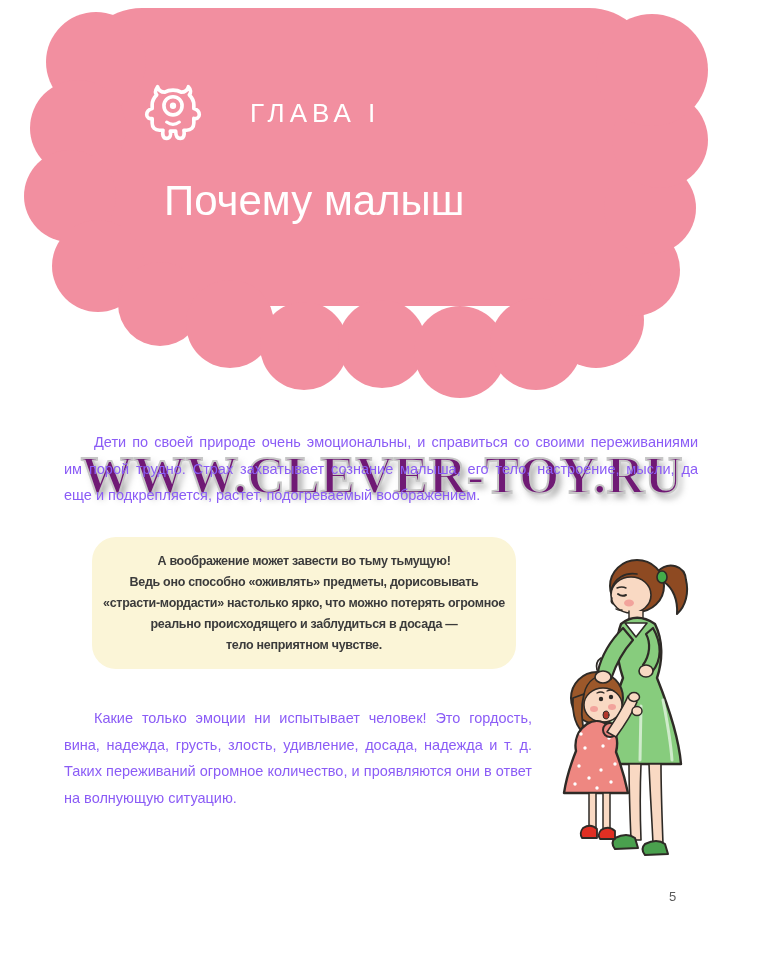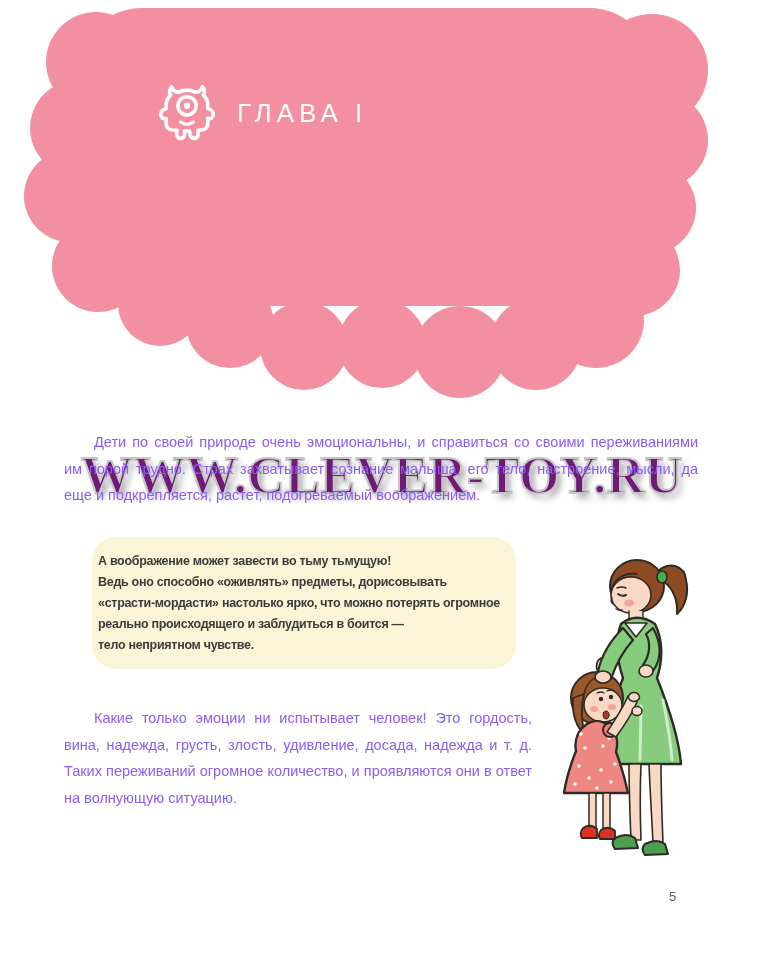--- a/index.html
+++ b/index.html
@@ -7,22 +7,22 @@
   .page {
     position:relative;
     width:764px; height:960px;
     background:#ffffff;
     overflow:hidden;
     font-family:"Liberation Sans", sans-serif;
   }
   .blob-header { position:absolute; left:0; top:0; width:764px; height:420px; }
   .blob { position:absolute; left:0; top:0; width:764px; height:420px; }
   .kicker-row {
-    position:absolute; left:158px; top:82px;
-    display:flex; align-items:center; gap:21px;justify-content:flex-end;
+    position:absolute; left:144px; top:82px;
+    display:flex; align-items:center; gap:48px;justify-content:flex-end;
   }
   .monster { width:58px; height:62px; flex:0 0 auto; }
   .kicker {
     color:#ffffff; font-size:26px; letter-spacing:5px;
     font-weight:400; white-space:nowrap;
   }
   .title {
     position:absolute; left:164px; top:176px;
     color:#ffffff; font-weight:400;
     font-size:42px; line-height:50px;
@@ -52,21 +52,21 @@
     position:absolute; left:92px; top:537px;
     width:424px; height:132px;
     background:#fbf5d7; border-radius:24px;
     display:flex; flex-direction:column; justify-content:center;
     padding:8px 6px;
     z-index:2;
   }
   .callout-line {
     color:#3b3b3b; font-size:12.5px; line-height:21px;
     font-weight:bold; letter-spacing:-0.3px;
-    white-space:nowrap;
+    text-align:center; white-space:nowrap;
   }
   .illu {
     position:absolute; left:545px; top:548px;
     width:218px; height:320px; z-index:2;
   }
   .page-number {
     position:absolute; left:669px; top:889px;
     font-size:13px; color:#5a5a5a; z-index:2;
   }
 </style>
@@ -103,32 +103,33 @@
           <path stroke-width="4" d="M15,4 C16,8 19,10 23,10 C28,7 36,7 41,10 C45,10 48,8 49,4 C52,7 52,11 50,13 C53,16 55,20 55,24 L55,28 C59,29 61,32 61,35 C61,38 58,40 55,39 L55,44 C55,49 52,52 47,52 L44,52 C45,57 44,61 40,61 C36,61 35,57 35,53 L29,53 C30,57 29,61 25,61 C21,61 20,57 21,52 L17,52 C12,52 9,49 9,44 L9,39 C6,40 3,38 3,35 C3,32 5,29 9,28 L9,24 C9,20 11,16 14,13 C12,11 13,7 15,4 Z"></path>
           <circle cx="32" cy="25" r="10" stroke-width="4"></circle>
           <circle cx="32" cy="25" r="3.5" fill="#ffffff" stroke="none"></circle>
           <path stroke-width="3.5" d="M25,43 Q32,48 39,43"></path>
         </g>
       </svg>
       <span class="kicker">ГЛАВА I</span>
     </div>
 
     <h1 class="title">
+      <span>Почему малыш</span>
     </h1>
   </header>
 
   <div class="watermark">WWW.CLEVER-TOY.RU</div>
 
   <p class="para p1" lang="ru">Дети по своей природе очень эмоциональны, и справиться со своими переживаниями им порой трудно. Страх захватывает сознание малыша, его тело, настроение, мысли, да еще и подкрепляется, растет, подогреваемый воображением.</p>
 
   <div class="callout">
     <div class="callout-line">А воображение может завести во тьму тьмущую!</div>
     <div class="callout-line">Ведь оно способно «оживлять» предметы, дорисовывать</div>
     <div class="callout-line">«страсти-мордасти» настолько ярко, что можно потерять огромное</div>
-    <div class="callout-line">реально происходящего и заблудиться в боится —</div>
+    <div class="callout-line">реально происходящего и заблудиться в досада —</div>
     <div class="callout-line">тело неприятном чувстве.</div>
   </div>
 
   <svg class="illu" viewBox="0 0 218 320" aria-hidden="true">
     <g stroke="#2e2a26" stroke-linecap="round" stroke-linejoin="round">
 
       <path d="M112,24 C124,12 140,18 141,32 C144,44 141,58 132,66 C133,52 128,40 119,34 Z" fill="#8e4a22" stroke-width="2"></path>
 
       <ellipse cx="92" cy="38" rx="27" ry="26" fill="#8e4a22" stroke-width="2"></ellipse>
 

